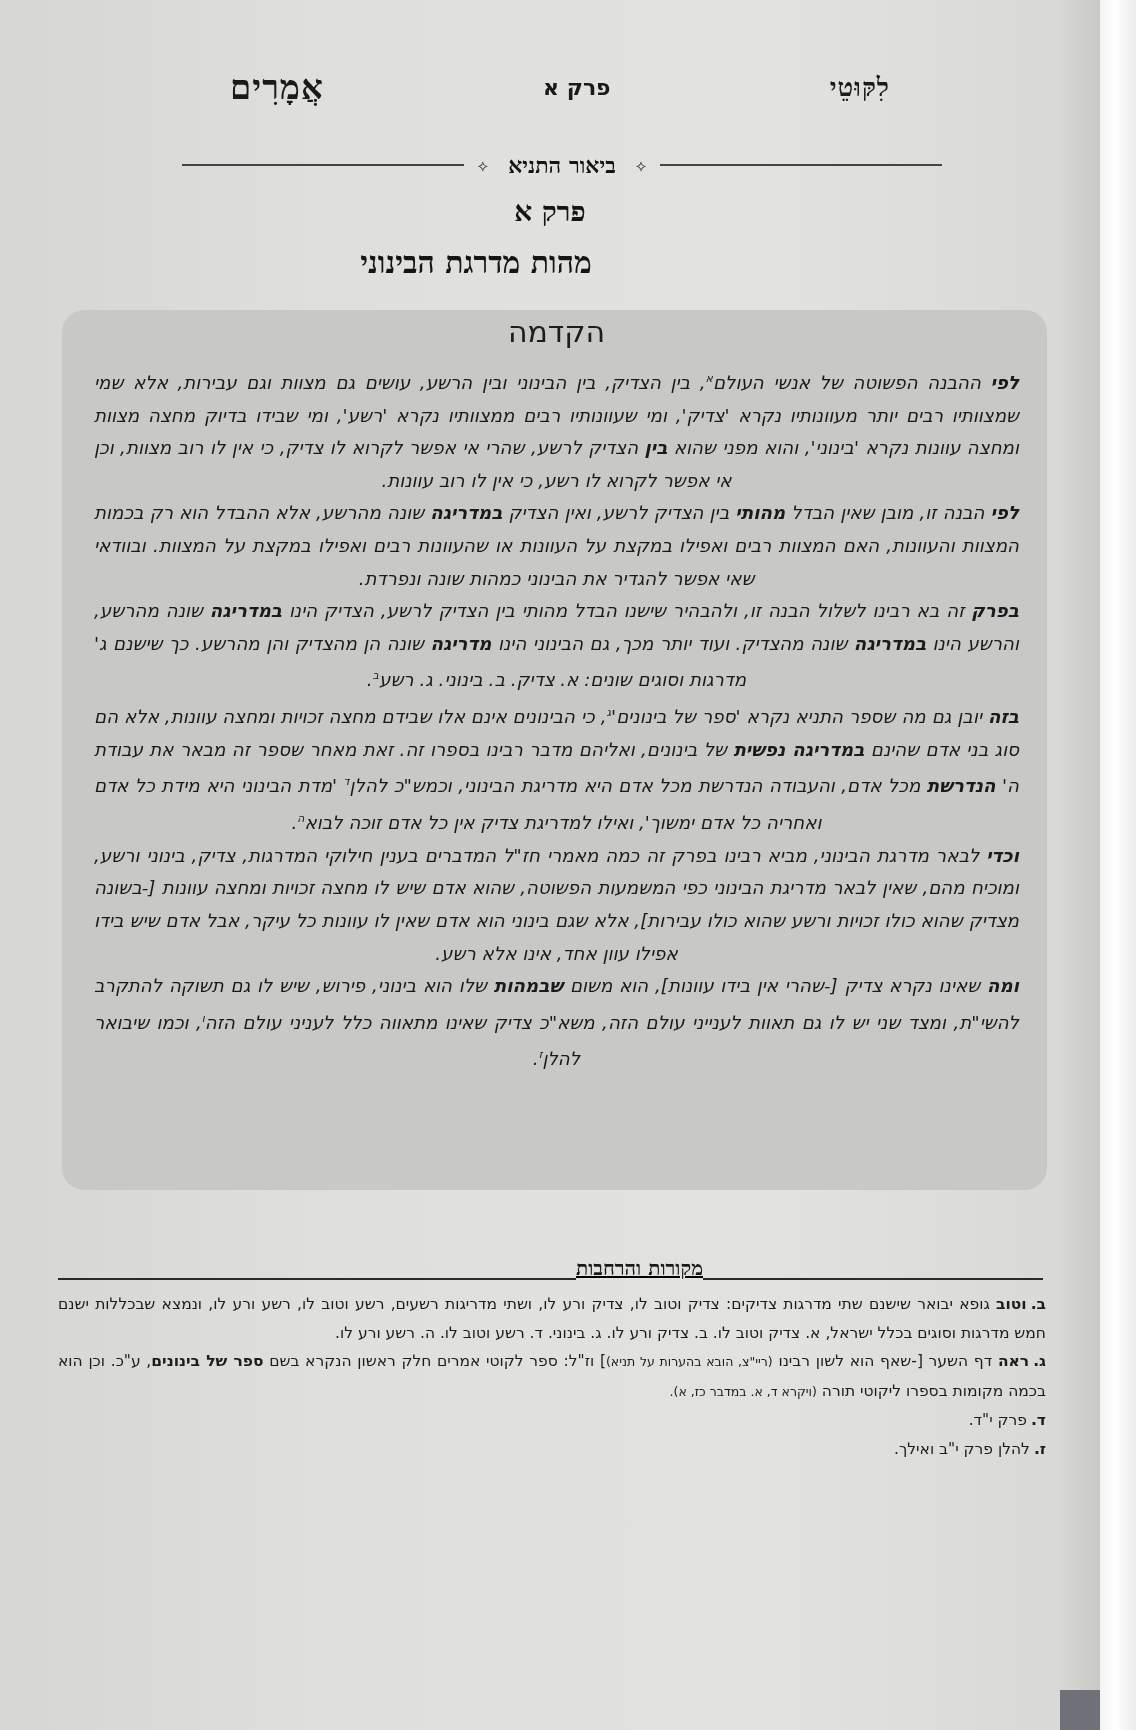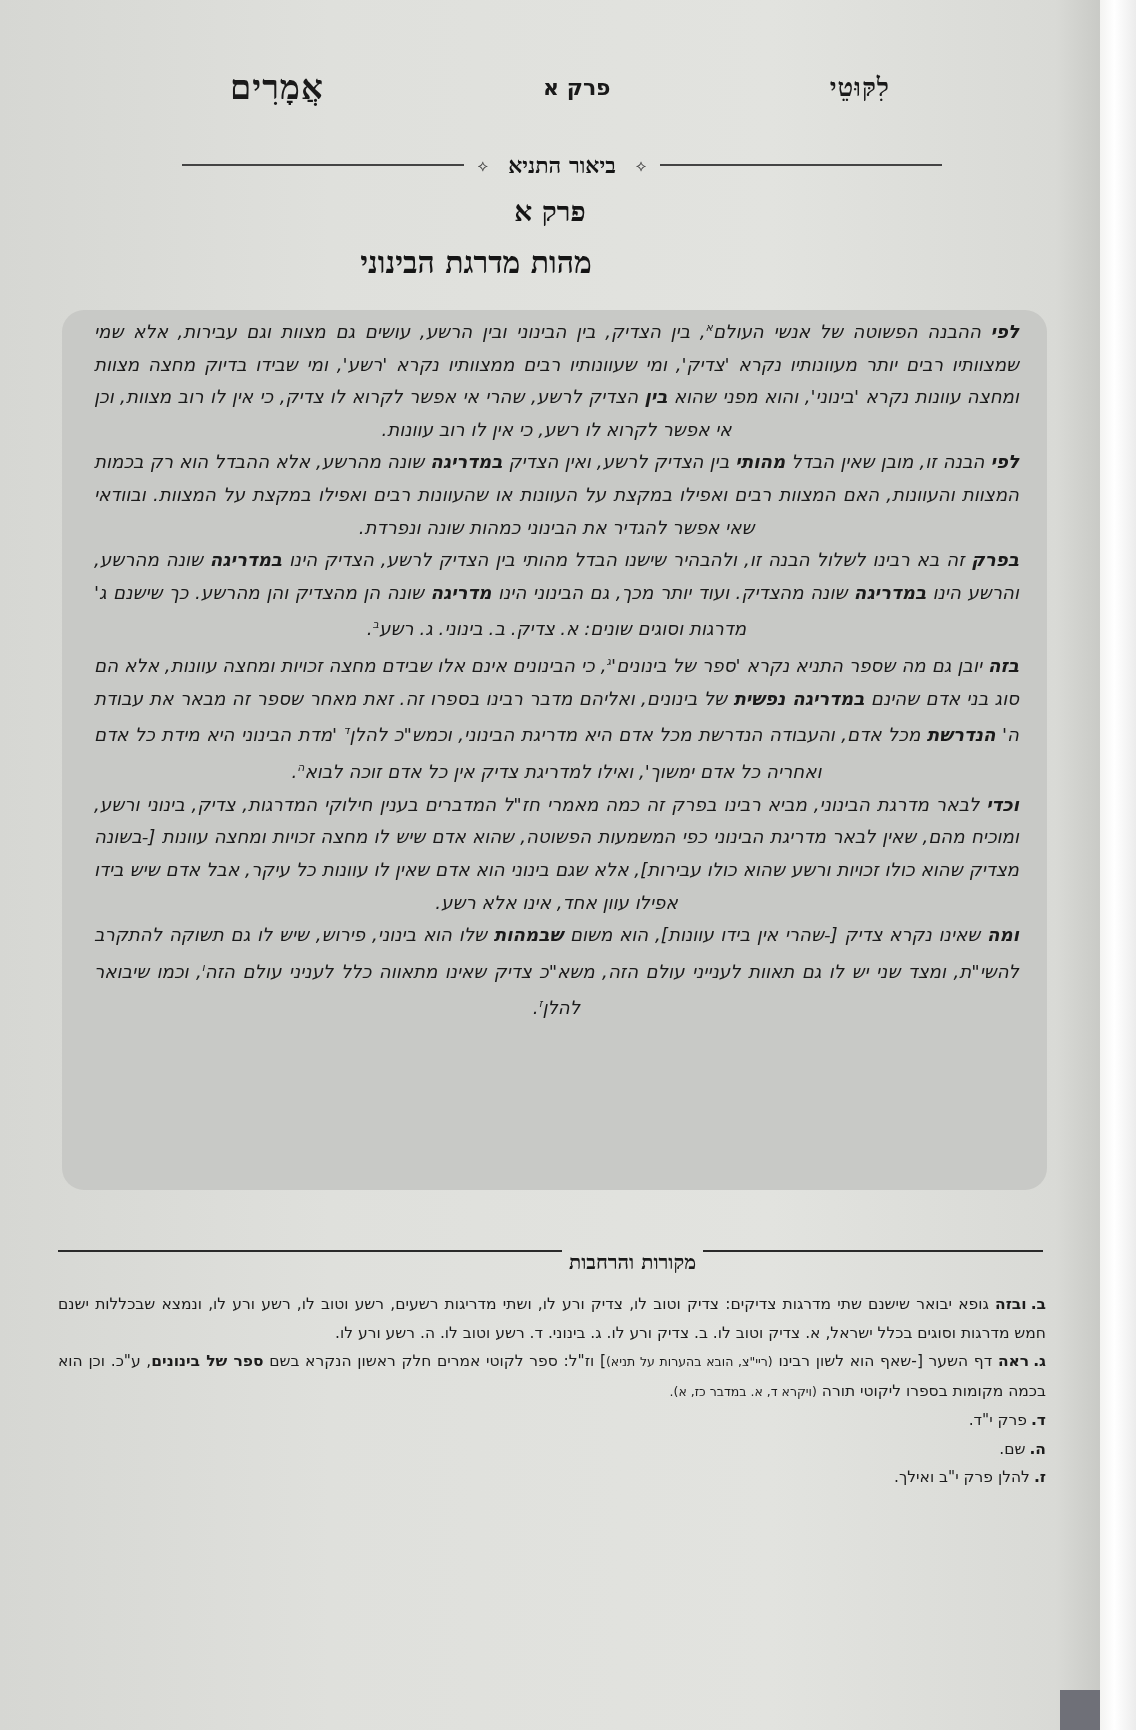--- a/index.html
+++ b/index.html
@@ -56,21 +56,21 @@
     text-align: center; font-size: 30px; color: #1d1d1d; margin-bottom: 14px; margin-top: 2px;
   }
   .para {
     font-size: 18.3px; line-height: 32.6px; color: #1a1a1a;
     text-align: justify; text-align-last: center; font-style: italic;
   }
   .para b { font-weight: bold; }
 
   .fn-rule {
     position: absolute; top: 1250px; left: 58px; width: 985px; height: 30px;
-    display: flex; align-items: flex-start; gap: 7px;
+    display: flex; align-items: flex-end; gap: 0; text-decoration: underline;
   }
   .fn-rule .line { height: 2px; background: #2a2a2a; }
   .fn-rule .line.r { width: 340px; }
   .fn-rule .line.l { flex: 1; }
   .fn-title { font-family: "DejaVu Serif", serif; font-weight: bold; font-size: 20px; color: #1a1a1a; }
 
   .footnotes {
     position: absolute; top: 1290px; left: 58px; width: 988px;
     font-size: 15.5px; line-height: 28.5px; color: #1c1c1c;
   }
@@ -95,39 +95,39 @@
     <span class="orn">⟡</span>
     <span class="section-title">ביאור התניא</span>
     <span class="orn">⟡</span>
     <span class="line"></span>
   </div>
 
   <div class="chapter-num">פרק א</div>
   <div class="chapter-title">מהות מדרגת הבינוני</div>
 
   <div class="intro-box">
+    <div class="intro-title">הקדמה</div>
     <div id="intro-paras">
         <p class="para"><b>לפי</b><span> ההבנה הפשוטה של אנשי העולם</span><sup style="font-size: 11px;">א</sup><span>, בין הצדיק, בין הבינוני ובין הרשע, עושים גם מצוות וגם עבירות, אלא שמי שמצוותיו רבים יותר מעוונותיו נקרא 'צדיק', ומי שעוונותיו רבים ממצוותיו נקרא 'רשע', ומי שבידו בדיוק מחצה מצוות ומחצה עוונות נקרא 'בינוני', והוא מפני שהוא </span><b>בין</b><span> הצדיק לרשע, שהרי אי אפשר לקרוא לו צדיק, כי אין לו רוב מצוות, וכן אי אפשר לקרוא לו רשע, כי אין לו רוב עוונות.</span></p>
         <p class="para"><b>לפי</b><span> הבנה זו, מובן שאין הבדל </span><b>מהותי</b><span> בין הצדיק לרשע, ואין הצדיק </span><b>במדריגה</b><span> שונה מהרשע, אלא ההבדל הוא רק בכמות המצוות והעוונות, האם המצוות רבים ואפילו במקצת על העוונות או שהעוונות רבים ואפילו במקצת על המצוות. ובוודאי שאי אפשר להגדיר את הבינוני כמהות שונה ונפרדת.</span></p>
         <p class="para"><b>בפרק</b><span> זה בא רבינו לשלול הבנה זו, ולהבהיר שישנו הבדל מהותי בין הצדיק לרשע, הצדיק הינו </span><b>במדריגה</b><span> שונה מהרשע, והרשע הינו </span><b>במדריגה</b><span> שונה מהצדיק. ועוד יותר מכך, גם הבינוני הינו </span><b>מדריגה</b><span> שונה הן מהצדיק והן מהרשע. כך שישנם ג' מדרגות וסוגים שונים: א. צדיק. ב. בינוני. ג. רשע</span><sup style="font-size: 11px;">ב</sup><span>.</span></p>
         <p class="para"><b>בזה</b><span> יובן גם מה שספר התניא נקרא 'ספר של בינונים'</span><sup style="font-size: 11px;">ג</sup><span>, כי הבינונים אינם אלו שבידם מחצה זכויות ומחצה עוונות, אלא הם סוג בני אדם שהינם </span><b>במדריגה נפשית</b><span> של בינונים, ואליהם מדבר רבינו בספרו זה. זאת מאחר שספר זה מבאר את עבודת ה' </span><b>הנדרשת</b><span> מכל אדם, והעבודה הנדרשת מכל אדם היא מדריגת הבינוני, וכמש"כ להלן</span><sup style="font-size: 11px;">ד</sup><span> 'מדת הבינוני היא מידת כל אדם ואחריה כל אדם ימשוך', ואילו למדריגת צדיק אין כל אדם זוכה לבוא</span><sup style="font-size: 11px;">ה</sup><span>.</span></p>
         <p class="para"><b>וכדי</b><span> לבאר מדרגת הבינוני, מביא רבינו בפרק זה כמה מאמרי חז"ל המדברים בענין חילוקי המדרגות, צדיק, בינוני ורשע, ומוכיח מהם, שאין לבאר מדריגת הבינוני כפי המשמעות הפשוטה, שהוא אדם שיש לו מחצה זכויות ומחצה עוונות [-בשונה מצדיק שהוא כולו זכויות ורשע שהוא כולו עבירות], אלא שגם בינוני הוא אדם שאין לו עוונות כל עיקר, אבל אדם שיש בידו אפילו עוון אחד, אינו אלא רשע.</span></p>
         <p class="para"><b>ומה</b><span> שאינו נקרא צדיק [-שהרי אין בידו עוונות], הוא משום </span><b>שבמהות</b><span> שלו הוא בינוני, פירוש, שיש לו גם תשוקה להתקרב להשי"ת, ומצד שני יש לו גם תאוות לענייני עולם הזה, משא"כ צדיק שאינו מתאווה כלל לעניני עולם הזה</span><sup style="font-size: 11px;">ו</sup><span>, וכמו שיבואר להלן</span><sup style="font-size: 11px;">ז</sup><span>.</span></p>
       </div>
   </div>
 
   <div class="fn-rule">
     <span class="line r"></span>
     <span class="fn-title">מקורות והרחבות</span>
     <span class="line l"></span>
   </div>
 
   <div class="footnotes" id="footnotes-list">
-      <div class="fn"><span class="letter">ב.</span><b>ובזה</b><span> גופא יבואר שישנם שתי מדרגות צדיקים: צדיק וטוב לו, צדיק ורע לו, ושתי מדריגות רשעים, רשע וטוב לו, רשע ורע לו, ונמצא שבכללות ישנם חמש מדרגות וסוגים בכלל ישראל, א. צדיק וטוב לו. ב. צדיק ורע לו. ג. בינוני. ד. רשע וטוב לו. ה. רשע ורע לו.</span></div>
+      <div class="fn"><span class="letter">ב.</span><b>וטוב</b><span> גופא יבואר שישנם שתי מדרגות צדיקים: צדיק וטוב לו, צדיק ורע לו, ושתי מדריגות רשעים, רשע וטוב לו, רשע ורע לו, ונמצא שבכללות ישנם חמש מדרגות וסוגים בכלל ישראל, א. צדיק וטוב לו. ב. צדיק ורע לו. ג. בינוני. ד. רשע וטוב לו. ה. רשע ורע לו.</span></div>
       <div class="fn"><span class="letter">ג.</span><b>ראה</b><span> דף השער [-שאף הוא לשון רבינו </span><span class="small">(ריי"צ, הובא בהערות על תניא)</span><span>] וז"ל: ספר לקוטי אמרים חלק ראשון הנקרא בשם </span><b>ספר של בינונים</b><span>, ע"כ. וכן הוא בכמה מקומות בספרו ליקוטי תורה </span><span class="small">(ויקרא ד, א. במדבר כז, א).</span></div>
       <div class="fn"><span class="letter">ד.</span><span>פרק י"ד.</span></div>
-      <div class="fn"><span class="letter">ה.</span><span>שם.</span></div>
       <div class="fn"><span class="letter">ז.</span><span>להלן פרק י"ב ואילך.</span></div>
     </div>
 </div>
 
 <div class="edge"></div>
 <div class="edge-shadow"></div>
 
 </body></html>

